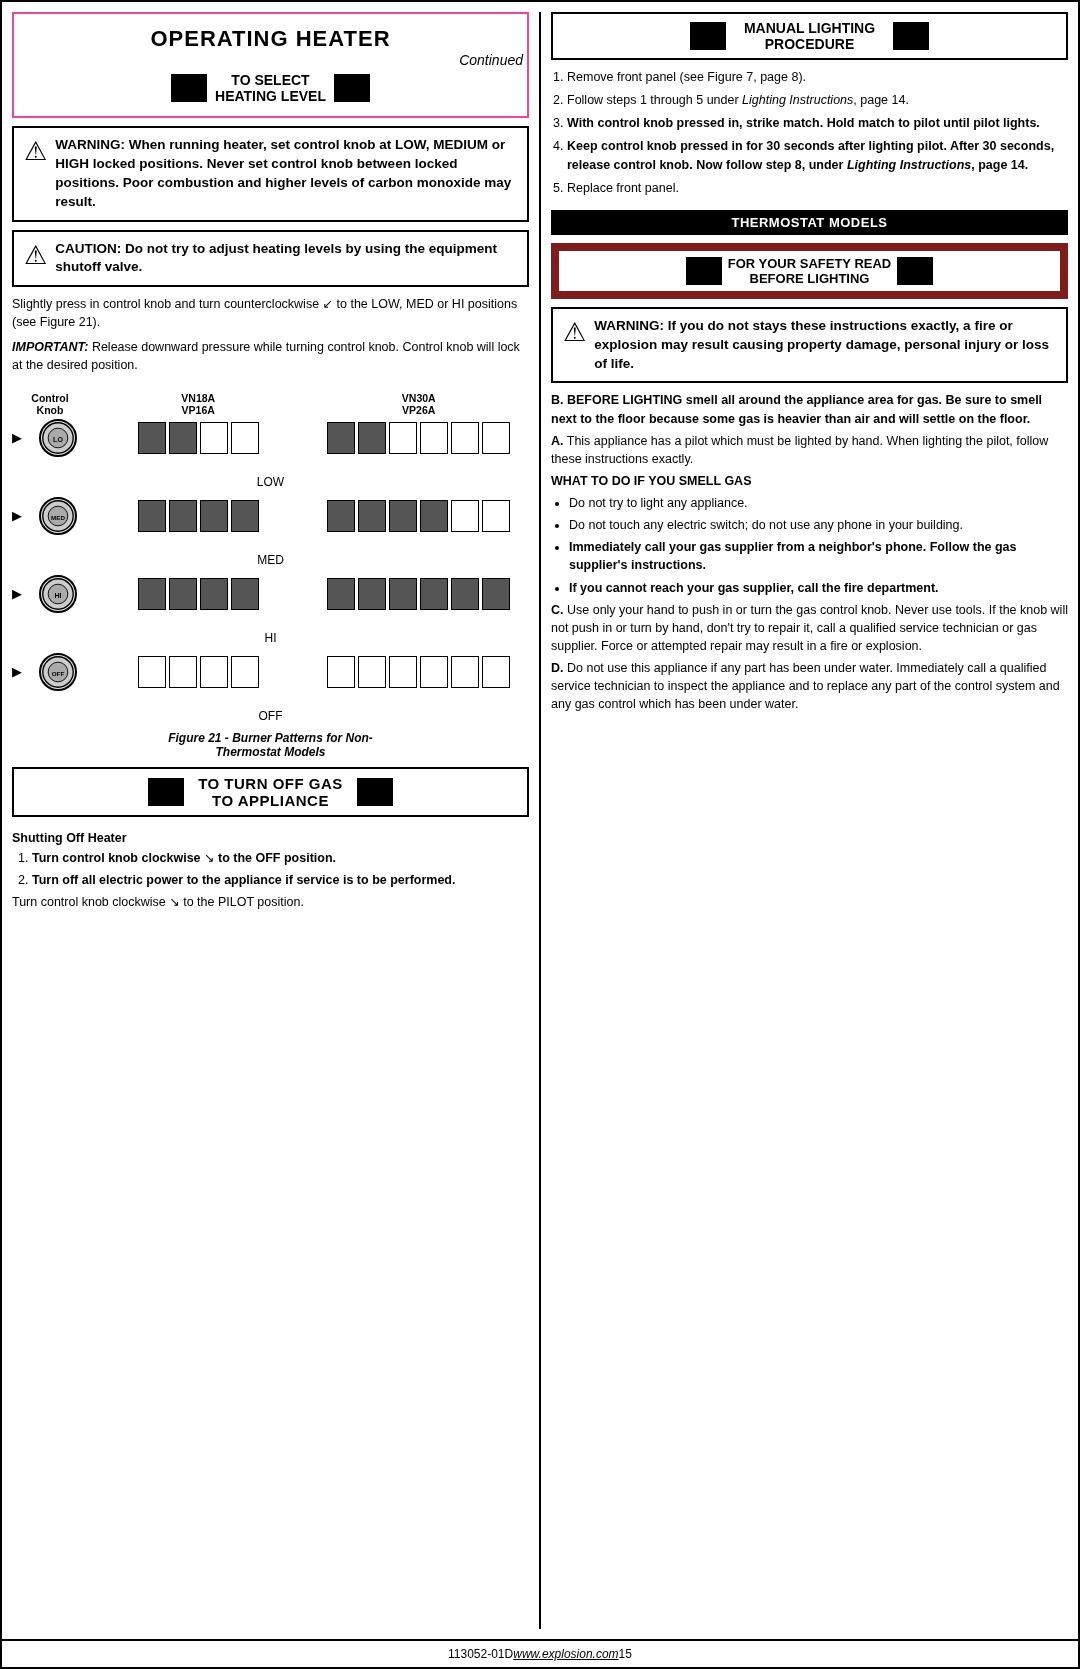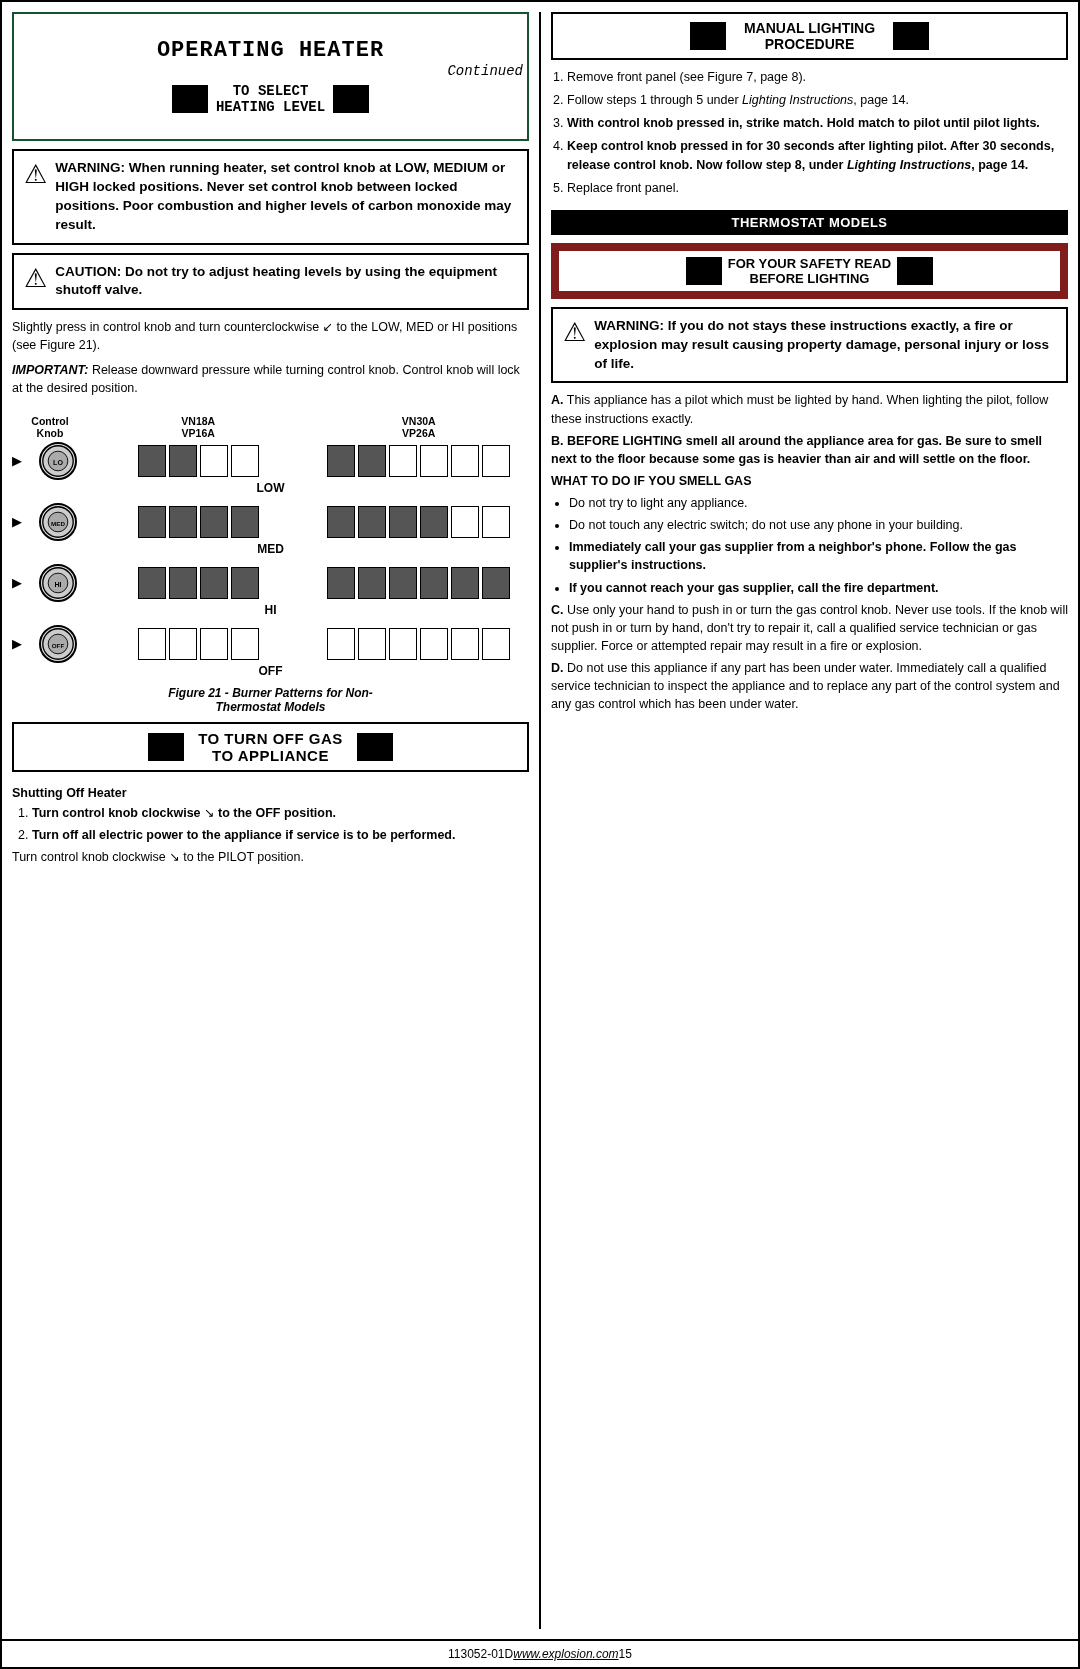--- a/index.html
+++ b/index.html
@@ -34,23 +34,22 @@
     .right-col {
       width: 50%;
       display: flex;
       flex-direction: column;
       gap: 8px;
     }
 
     
     .title-section {
       text-align: center;
-      border: 2px solid #14532d;
-      padding: 24px 4px;
-      font-family: Liberation Mono, monospace;
+      border: 2px solid #ec4899;
+      padding: 12px 4px;
     }
     .main-title {
       font-size: 22px;
       font-weight: 900;
       letter-spacing: 1px;
       text-transform: uppercase;
     }
     .continued-text {
       font-style: italic;
       font-size: 14px;
@@ -139,24 +138,24 @@
       background: #555;
       border: 1px solid #000;
     }
     .bar-empty {
       width: 28px;
       height: 32px;
       background: #fff;
       border: 1px solid #000;
     }
     .level-label {
-      font-weight: bold;
+      font-weight: normal;
       font-size: 12px;
       text-align: center;
-      margin-top: 1px;
+      margin-top: 18px;
     }
     .diagram-row-wrapper {
       margin-bottom: 8px;
     }
 
     
     .figure-caption {
       font-style: italic;
       font-weight: bold;
       text-align: center;
@@ -523,22 +522,22 @@
         </div>
         <div class="black-box"></div>
       </div>
 
       <div class="warning-box">
         <div class="warning-icon">⚠</div>
         <div class="warning-text">WARNING: If you do not stays these instructions exactly, a fire or explosion may result causing property damage, personal injury or loss of life.</div>
       </div>
 
       <div class="right-body">
+        <p><strong>B. BEFORE LIGHTING smell all around the appliance area for gas. Be sure to smell next to the floor because some gas is heavier than air and will settle on the floor.</strong></p>
         <p><strong>A.</strong> This appliance has a pilot which must be lighted by hand. When lighting the pilot, follow these instructions exactly.</p>
-        <p><strong>B. BEFORE LIGHTING smell all around the appliance area for gas. Be sure to smell next to the floor because some gas is heavier than air and will settle on the floor.</strong></p>
 
         <p><strong>WHAT TO DO IF YOU SMELL GAS</strong></p>
         <ul>
           <li>Do not try to light any appliance.</li>
           <li>Do not touch any electric switch; do not use any phone in your building.</li>
           <li><strong>Immediately call your gas supplier from a neighbor's phone. Follow the gas supplier's instructions.</strong></li>
           <li><strong>If you cannot reach your gas supplier, call the fire department.</strong></li>
         </ul>
 
         <p><strong>C.</strong> Use only your hand to push in or turn the gas control knob. Never use tools. If the knob will not push in or turn by hand, don't try to repair it, call a qualified service technician or gas supplier. Force or attempted repair may result in a fire or explosion.</p>

